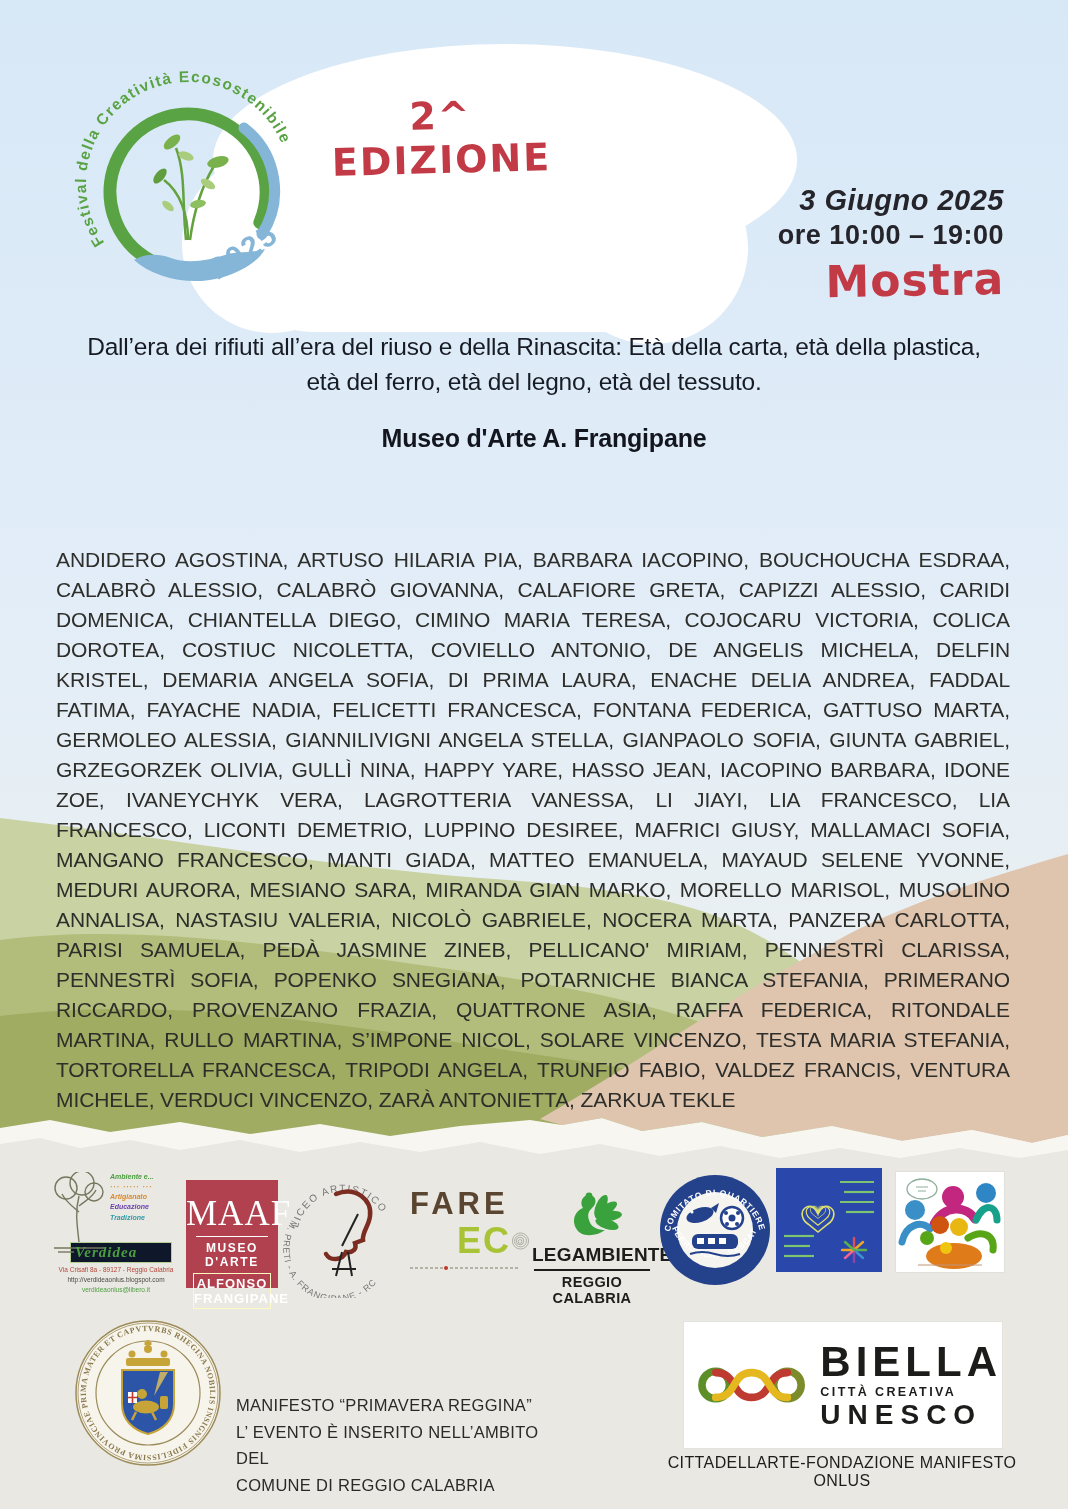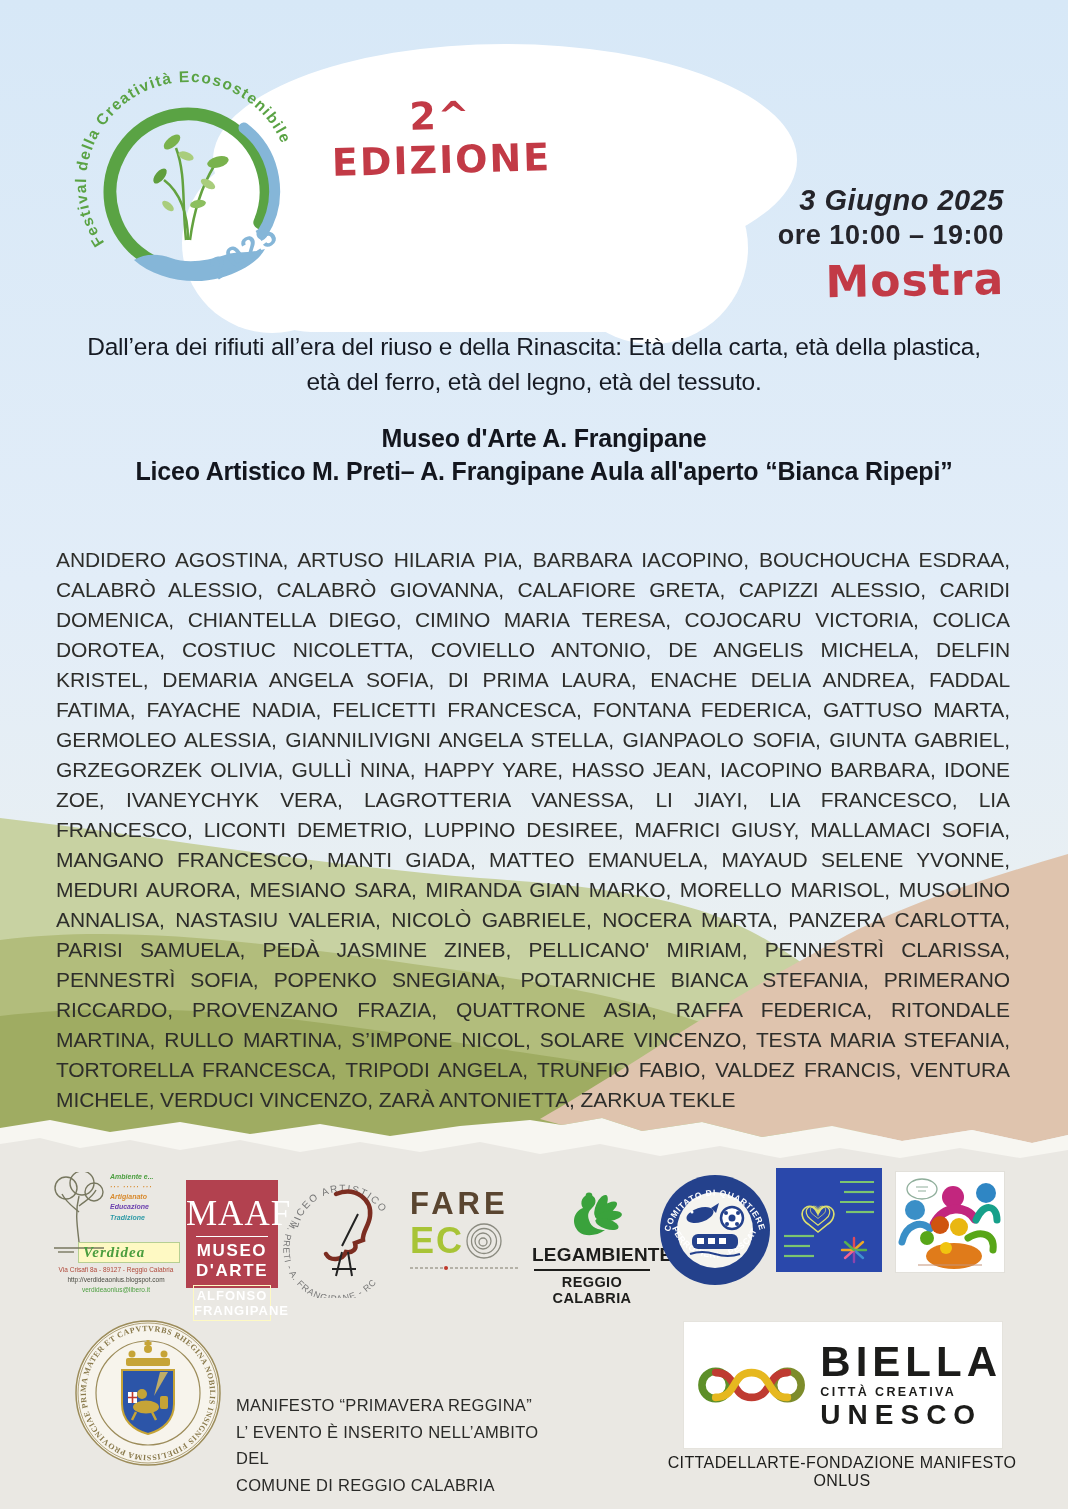--- a/index.html
+++ b/index.html
@@ -26,39 +26,39 @@
   .participants{left:56px;top:524px;width:954px;font-size:21px;line-height:30px;
     color:#2e2e2b;text-align:justify;letter-spacing:-0.1px;}
 
   
   .plogo{position:absolute;z-index:2;}
   .verdidea{left:50px;top:1172px;width:132px;height:120px;font-size:7px;}
   .verdidea .vd-row{display:flex;}
   .verdidea .vd-list{margin-left:2px;line-height:1.45;font-weight:700;font-style:italic;}
   .vd-l0{color:#4b9e3f;} .vd-dots{color:#d88a2e;letter-spacing:1px;}
   .vd-l1{color:#d88a2e;} .vd-l2{color:#6a3fae;} .vd-l3{color:#2e9aa6;}
-  .vd-band{margin-top:-14px;margin-left:28px;background:#fef9c3;border:1px solid #b6cf92;
+  .vd-band{margin-top:-14px;margin-left:20px;background:#0f172a;border:1px solid #b6cf92;
     padding:1px 4px;width:92px;}
   .vd-title{font-family:"Liberation Serif",serif;font-style:italic;font-weight:700;
     color:#4b9e3f;font-size:15px;letter-spacing:1px;}
   .vd-addr{margin-top:2px;line-height:1.5;font-size:6.5px;text-align:center;}
   .vd-a0{color:#b0483a;} .vd-a1{color:#4a4a42;} .vd-a2{color:#4b9e3f;}
 
   .maaf{left:186px;top:1180px;width:92px;height:108px;background:#b2414f;color:#fff;
     text-align:center;box-sizing:border-box;padding-top:16px;}
   .maaf-title{font-family:"Liberation Serif",serif;font-size:35px;line-height:1;letter-spacing:1px;}
   .maaf-rule{width:72px;height:1px;background:#fff;margin:5px auto 4px;}
-  .maaf-l1{font-size:17px;font-weight:700;letter-spacing:1.6px;}
+  .maaf-l1{font-size:12px;font-weight:700;letter-spacing:1.6px;}
   .maaf-l2{font-size:13px;font-weight:700;letter-spacing:1px;border:1px solid #fef9c3;
     width:76px;margin:4px auto 0;padding:2px 0;}
 
   .liceo{left:282px;top:1156px;width:122px;height:142px;}
   .fareco{left:410px;top:1188px;width:120px;height:92px;}
   .fare-w1{font-size:31px;font-weight:800;letter-spacing:4px;color:#5a4530;line-height:1;}
-  .fare-row2{display:flex;align-items:center;margin-top:2px;}
+  .fare-row2{display:flex;align-items:center;margin-top:2px;margin-left:47px;}
   .fare-w2{font-size:36px;font-weight:800;letter-spacing:2px;color:#a8c436;line-height:1;}
   .fare-tag{margin-top:6px;height:2px;width:108px;
     background:repeating-linear-gradient(90deg,#b4b1a7 0 3px,transparent 3px 5px);position:relative;}
   .fare-tag::after{content:"";position:absolute;left:34px;top:-1px;width:4px;height:4px;
     border-radius:50%;background:#c0392b;}
 
   .legambiente{left:532px;top:1184px;width:120px;height:106px;text-align:center;}
   .lega-title{font-size:19px;font-weight:800;color:#1d1d1b;letter-spacing:.2px;margin-top:2px;}
   .lega-rule{height:1.5px;background:#1d1d1b;margin:3px 2px;}
   .lega-sub{font-size:14.5px;font-weight:700;color:#1d1d1b;letter-spacing:.4px;}
@@ -141,21 +141,20 @@
   <div class="layer event-block">
     <div class="event-date">3 Giugno 2025</div>
     <div class="event-time">ore 10:00 – 19:00</div>
     <div class="event-type">Mostra</div>
   </div>
 
   <div class="layer description">Dall’era dei rifiuti all’era del riuso e della Rinascita: Età della carta, età della plastica, età del ferro, età del legno, età del tessuto.</div>
 
   <div class="layer venue">
     <div>Museo d'Arte A. Frangipane</div>
-    <div>Liceo Artistico  M. Preti– A. Frangipane Aula all'aperto “Bianca Ripepi”</div>
   </div>
 
   <p class="layer participants">ANDIDERO AGOSTINA, ARTUSO HILARIA PIA, BARBARA IACOPINO, BOUCHOUCHA ESDRAA, CALABRÒ ALESSIO, CALABRÒ GIOVANNA, CALAFIORE GRETA, CAPIZZI ALESSIO, CARIDI DOMENICA, CHIANTELLA DIEGO, CIMINO MARIA TERESA, COJOCARU VICTORIA, COLICA DOROTEA, COSTIUC NICOLETTA, COVIELLO ANTONIO, DE ANGELIS MICHELA, DELFIN KRISTEL, DEMARIA ANGELA SOFIA, DI PRIMA LAURA, ENACHE DELIA ANDREA, FADDAL FATIMA, FAYACHE NADIA, FELICETTI FRANCESCA, FONTANA FEDERICA, GATTUSO MARTA, GERMOLEO ALESSIA, GIANNILIVIGNI ANGELA STELLA, GIANPAOLO SOFIA, GIUNTA GABRIEL, GRZEGORZEK OLIVIA, GULLÌ NINA, HAPPY YARE, HASSO JEAN, IACOPINO BARBARA, IDONE ZOE, IVANEYCHYK VERA, LAGROTTERIA VANESSA, LI JIAYI, LIA FRANCESCO, LIA FRANCESCO, LICONTI DEMETRIO, LUPPINO DESIREE, MAFRICI GIUSY, MALLAMACI SOFIA, MANGANO FRANCESCO, MANTI GIADA, MATTEO EMANUELA, MAYAUD SELENE YVONNE, MEDURI AURORA, MESIANO SARA, MIRANDA GIAN MARKO, MORELLO MARISOL, MUSOLINO ANNALISA, NASTASIU VALERIA, NICOLÒ GABRIELE, NOCERA MARTA, PANZERA CARLOTTA, PARISI SAMUELA, PEDÀ JASMINE ZINEB, PELLICANO' MIRIAM, PENNESTRÌ CLARISSA, PENNESTRÌ SOFIA, POPENKO SNEGIANA, POTARNICHE BIANCA STEFANIA, PRIMERANO RICCARDO, PROVENZANO FRAZIA, QUATTRONE ASIA, RAFFA FEDERICA, RITONDALE MARTINA, RULLO MARTINA, S’IMPONE NICOL, SOLARE VINCENZO, TESTA MARIA STEFANIA, TORTORELLA FRANCESCA, TRIPODI ANGELA, TRUNFIO FABIO, VALDEZ FRANCIS, VENTURA MICHELE, VERDUCI VINCENZO, ZARÀ ANTONIETTA, ZARKUA TEKLE</p>
 
   <div class="plogo verdidea">
     <div class="vd-row">
       <svg width="58" height="84" viewBox="0 0 58 84">
         <g fill="none" stroke="#77775f" stroke-width="1.4">
           <path d="M29,70 C27,52 25,40 29,24"></path>
           <path d="M29,40 C22,34 16,30 12,22"></path>

